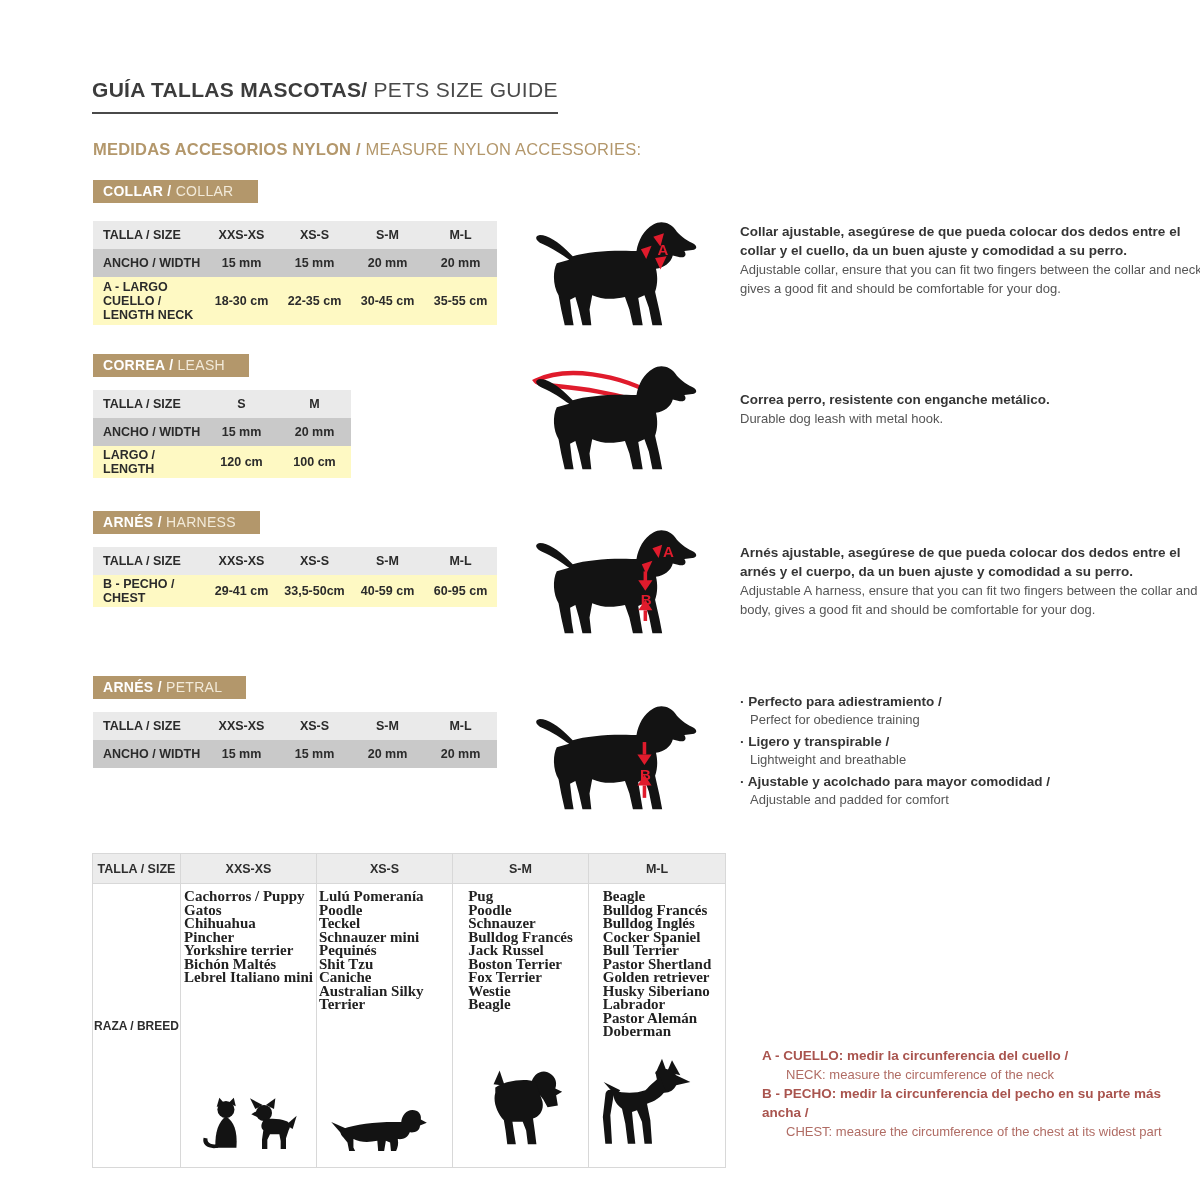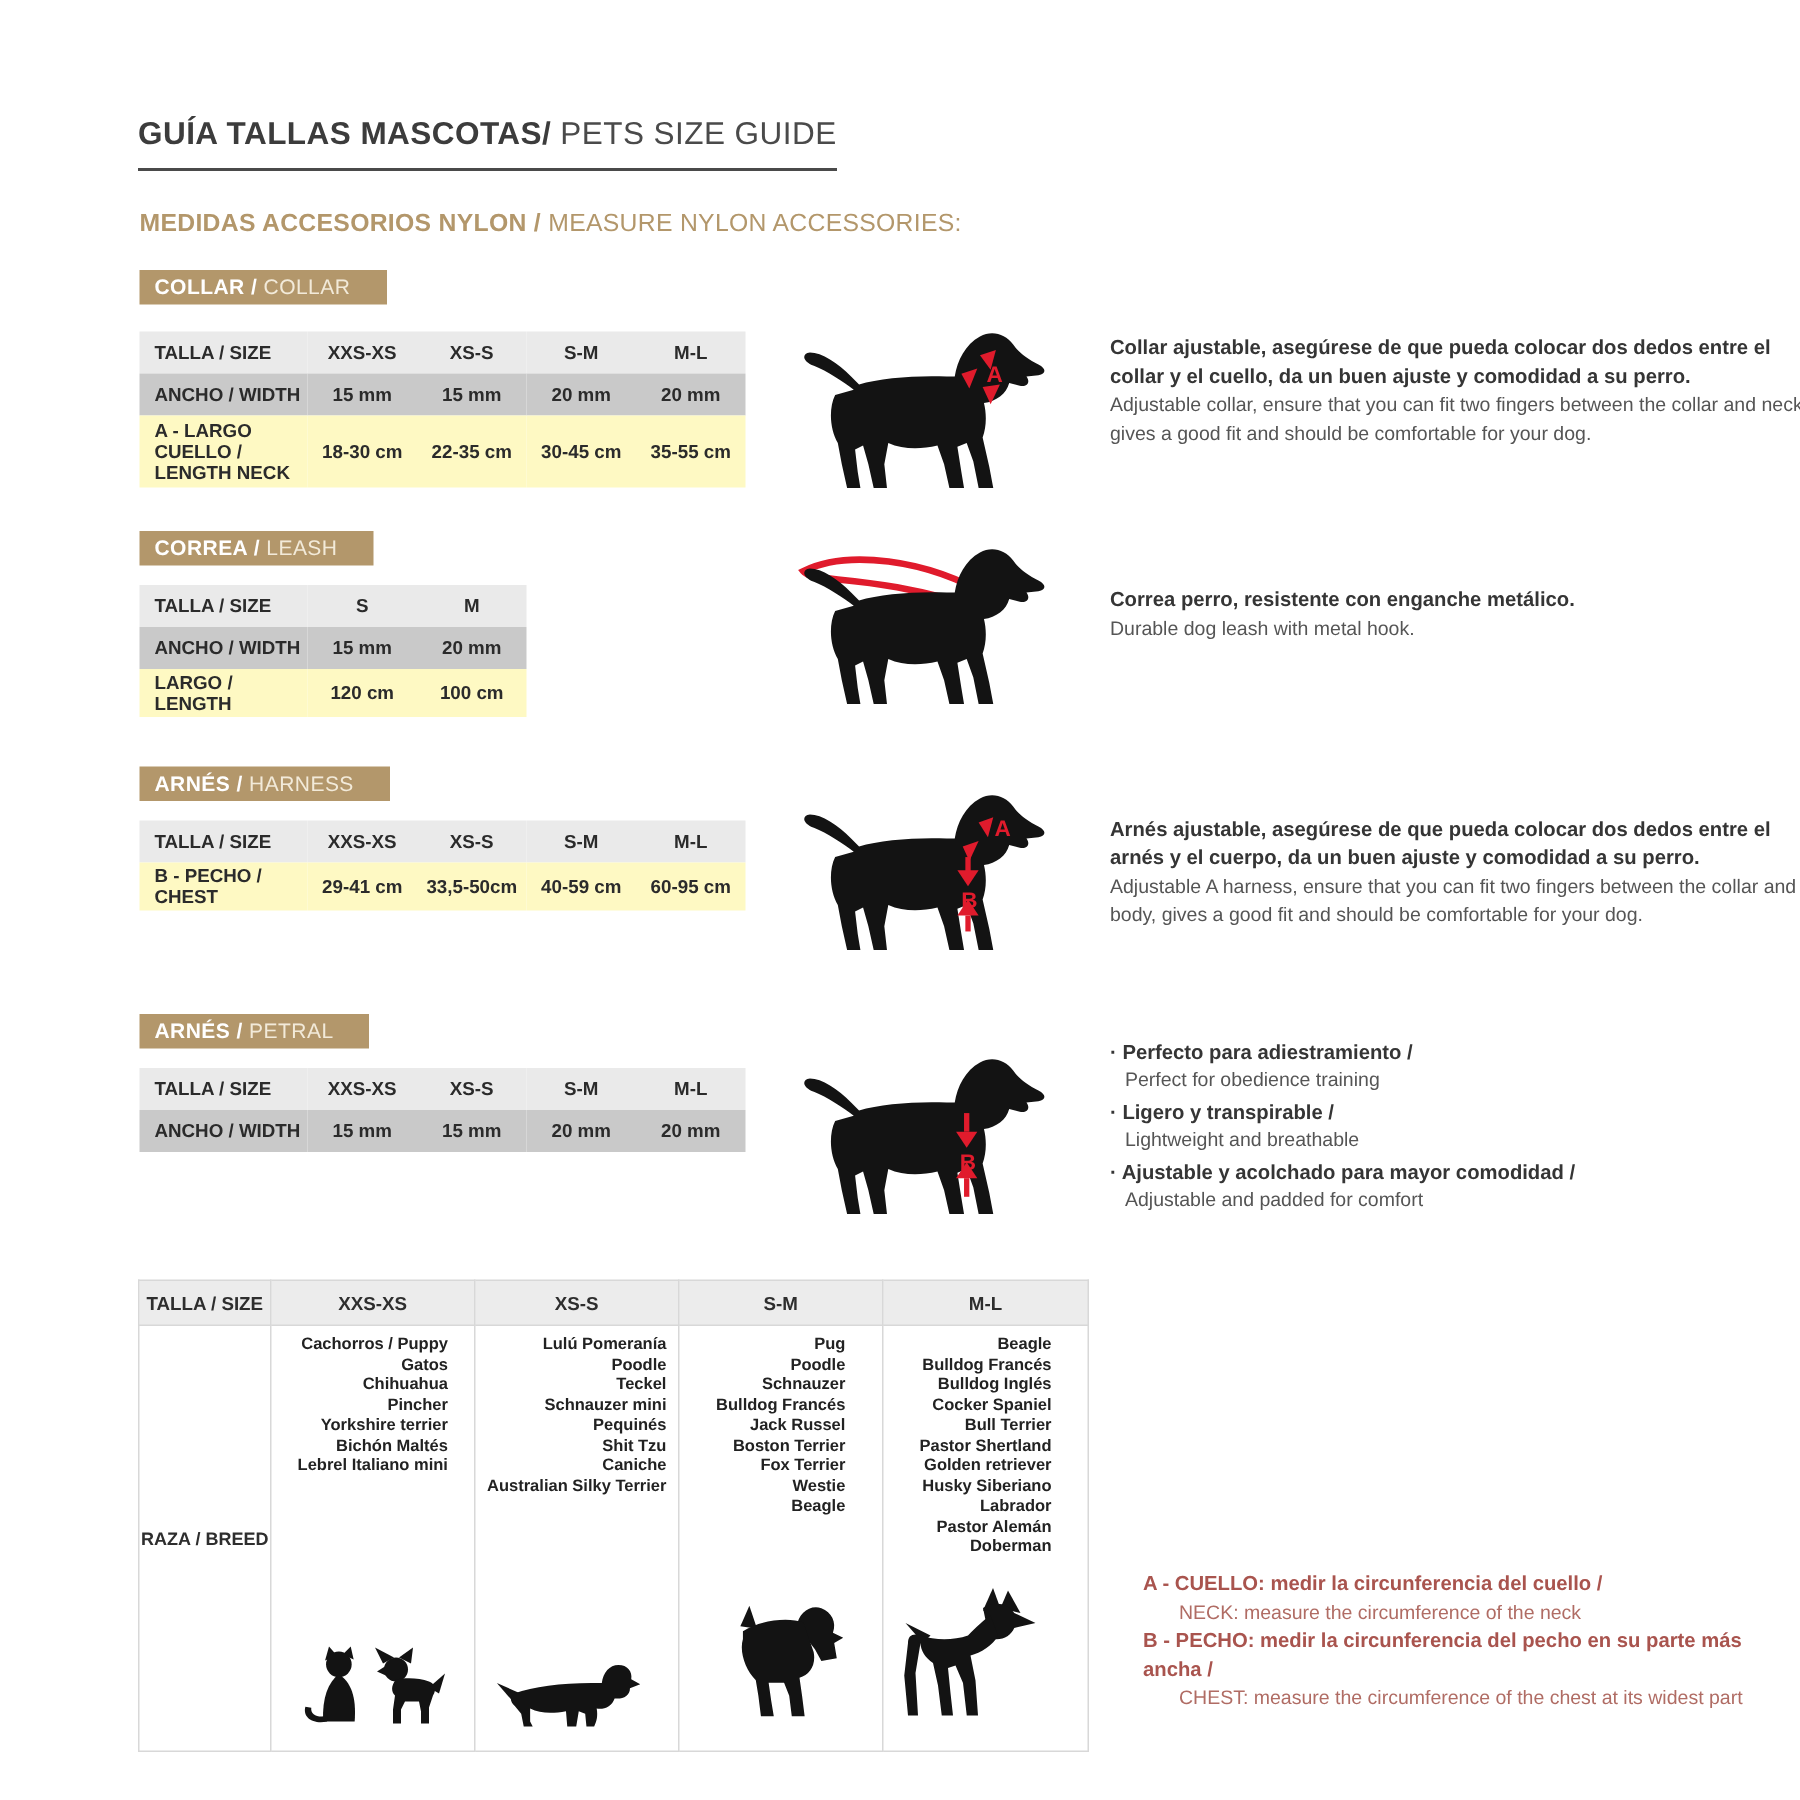--- a/index.html
+++ b/index.html
@@ -47,21 +47,21 @@
   .bullet .b-es::before { content:"· "; }
   .bullet .b-en { font-weight:normal; font-size:13px; line-height:18px; color:#555; padding-left:10px; margin-bottom:3px; }
 
   
   table.breed-table { position:absolute; left:92px; top:853px; border-collapse:collapse; table-layout:fixed; }
   table.breed-table td { border:1px solid #d8d8d8; }
   table.breed-table tr.r-bhead td { background:#ececec; text-align:center; font-size:12.5px; font-weight:bold; height:30px; }
   td.raza-cell { text-align:center; vertical-align:middle; font-size:12px; font-weight:bold; line-height:16px; }
   td.breed-cell { height:284px; vertical-align:top; background:#fff; }
   .breed-wrap { display:flex; flex-direction:column; justify-content:space-between; align-items:center; height:100%; padding:6px 2px 10px 2px; }
-  .breeds { text-align:right; font-size:11px; font-weight:bold; line-height:13.5px; color:#222; }
+  .breeds { text-align:left; font-size:15px; font-weight:bold; line-height:13.5px; color:#222;font-family:Liberation Serif, serif; }
   .sil-pair { display:flex; align-items:flex-end; gap:4px; }
 
   
   .notes { position:absolute; left:762px; top:1046px; width:440px; }
   .note .n-es { font-weight:bold; font-size:13.5px; line-height:19px; color:#a9544e; }
   .note .n-en { font-weight:normal; font-size:13px; line-height:19px; color:#b06c64; padding-left:24px; }
 
   .defs-holder { position:absolute; width:0; height:0; overflow:hidden; }
   .red { fill:#e01b2c; }
   text.red-letter { fill:#e01b2c; font-family:"Liberation Sans",sans-serif; font-weight:bold; font-size:17px; }

